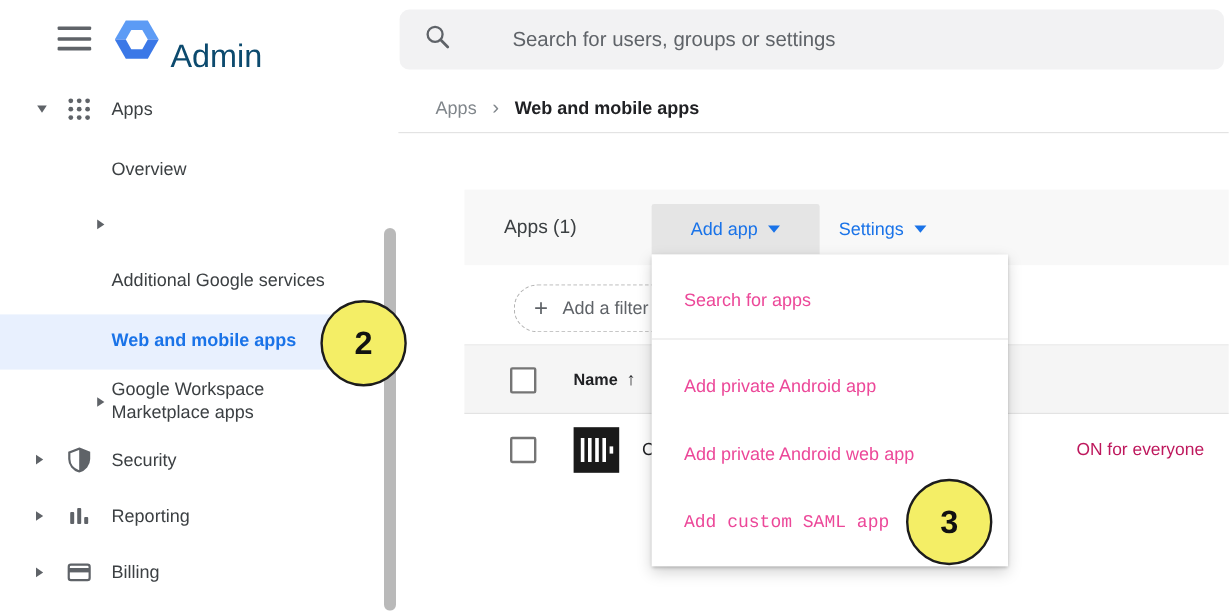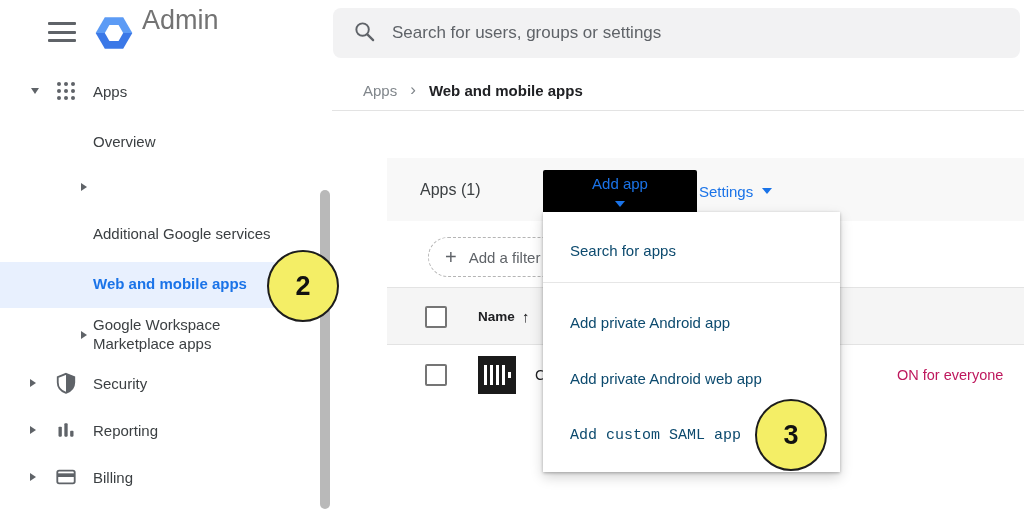--- a/index.html
+++ b/index.html
@@ -5,27 +5,27 @@
   * { margin:0; padding:0; box-sizing:border-box; }
   html,body { width:1024px; height:509px; }
   body { font-family:"Liberation Sans","DejaVu Sans",sans-serif; background:#fff; overflow:hidden; }
   #screen { position:relative; width:1024px; height:509px; background:#fff; }
 
   
   .hamburger { position:absolute; left:48px; top:22px; width:28px; height:20px;
     display:flex; flex-direction:column; justify-content:space-between; cursor:pointer; }
   .hamburger i { display:block; height:3px; background:#5f6368; border-radius:1px; }
   .logo { position:absolute; left:92px; top:11px; }
-  .brand { position:absolute; left:142px; top:5px; font-size:27px; color:#737373; }
+  .brand { position:absolute; left:142px; top:32px; font-size:27px; color:#0c4a6e; }
 
   .searchbar { position:absolute; left:333px; top:8px; width:687px; height:50px;
     background:#f2f2f3; border-radius:8px; display:flex; align-items:center;
     padding-left:20px; gap:16px; }
   .searchbar input { flex:1; border:none; outline:none; background:transparent;
-    font-family:inherit; font-size:17px; color:#3c4043; }
+    font-family:inherit; font-size:17px; color:#3c4043;margin-left:35px; }
   .searchbar input::placeholder { color:#5f6368; opacity:1; }
 
   
   .side-row { position:absolute; display:flex; align-items:center; height:28px; cursor:pointer; }
   .side-label { font-size:15px; color:#3c4043; }
   .tri-r { width:0; height:0; border-top:4.5px solid transparent;
     border-bottom:4.5px solid transparent; border-left:6px solid #5f6368; }
   .tri-d { width:0; height:0; border-left:4.5px solid transparent;
     border-right:4.5px solid transparent; border-top:6px solid #5f6368; }
   .grid-icon { display:grid; grid-template-columns:repeat(3,4px); grid-gap:3px; }
@@ -41,23 +41,23 @@
     display:flex; align-items:center; gap:13px; }
   .crumb-parent { font-size:15px; color:#80868b; cursor:pointer; }
   .crumb-sep { font-size:17px; color:#80868b; }
   .crumb-current { font-size:15px; font-weight:bold; color:#202124; }
   .hdiv { position:absolute; height:1px; background:#e3e3e3; }
 
   
   .toolbar { position:absolute; left:387px; top:158px; width:637px; height:63px; background:#f8f8f8; }
   .apps-count { position:absolute; left:420px; top:158px; height:63px;
     display:flex; align-items:center; font-size:16px; color:#3c4043; }
-  .addapp-btn { position:absolute; left:543px; top:170px; width:154px; height:42px;
-    background:#000000; border-radius:2px 2px 0 0; display:flex; align-items:center;
-    justify-content:center; gap:9px; cursor:pointer;flex-direction:column; }
+  .addapp-btn { position:absolute; left:543px; top:170px; width:140px; height:42px;
+    background:#e5e5e5; border-radius:2px 2px 0 0; display:flex; align-items:center;
+    justify-content:center; gap:9px; cursor:pointer; }
   .blue-label { font-size:15px; color:#1a73e8; }
   .caret-blue { width:0; height:0; border-left:5px solid transparent;
     border-right:5px solid transparent; border-top:6px solid #1a73e8; }
   .settings-btn { position:absolute; left:699px; top:170px; height:42px;
     display:flex; align-items:center; gap:9px; cursor:pointer; }
 
   
   .filter-chip { position:absolute; left:428px; top:237px; width:152px; height:40px;
     border:1.5px dashed #b5b5b5; border-radius:21px; display:flex; align-items:center;
     padding-left:16px; gap:12px; cursor:pointer; overflow:hidden; white-space:nowrap; }
@@ -82,21 +82,21 @@
   .row-name { position:absolute; left:535px; top:345px; height:60px; display:flex;
     align-items:center; font-size:14.5px; color:#202124; }
   .row-access { position:absolute; left:897px; top:345px; height:60px; display:flex;
     align-items:center; font-size:14.5px; color:#be185d; }
 
   
   .menu { position:absolute; left:543px; top:212px; width:297px; height:260px;
     background:#fff; z-index:20;
     box-shadow:0 1px 3px rgba(0,0,0,0.28), 0 5px 12px rgba(0,0,0,0.18); }
   .menu-item { position:absolute; left:27px; height:28px; display:flex; align-items:center;
-    font-size:15px; color:#0c4a6e; cursor:pointer; white-space:nowrap; }
+    font-size:15px; color:#ec4899; cursor:pointer; white-space:nowrap; }
   .menu-sep { position:absolute; left:0; top:70px; width:100%; height:1px; background:#e6e6e6; }
 
   
   .ann-circle { position:absolute; width:72px; height:72px; border-radius:50%;
     background:#f4ee66; border:2.5px solid #1c1c1c; display:flex; align-items:center;
     justify-content:center; font-size:27px; font-weight:bold; color:#111; z-index:40; }
 </style>
 </head>
 <body>
 

